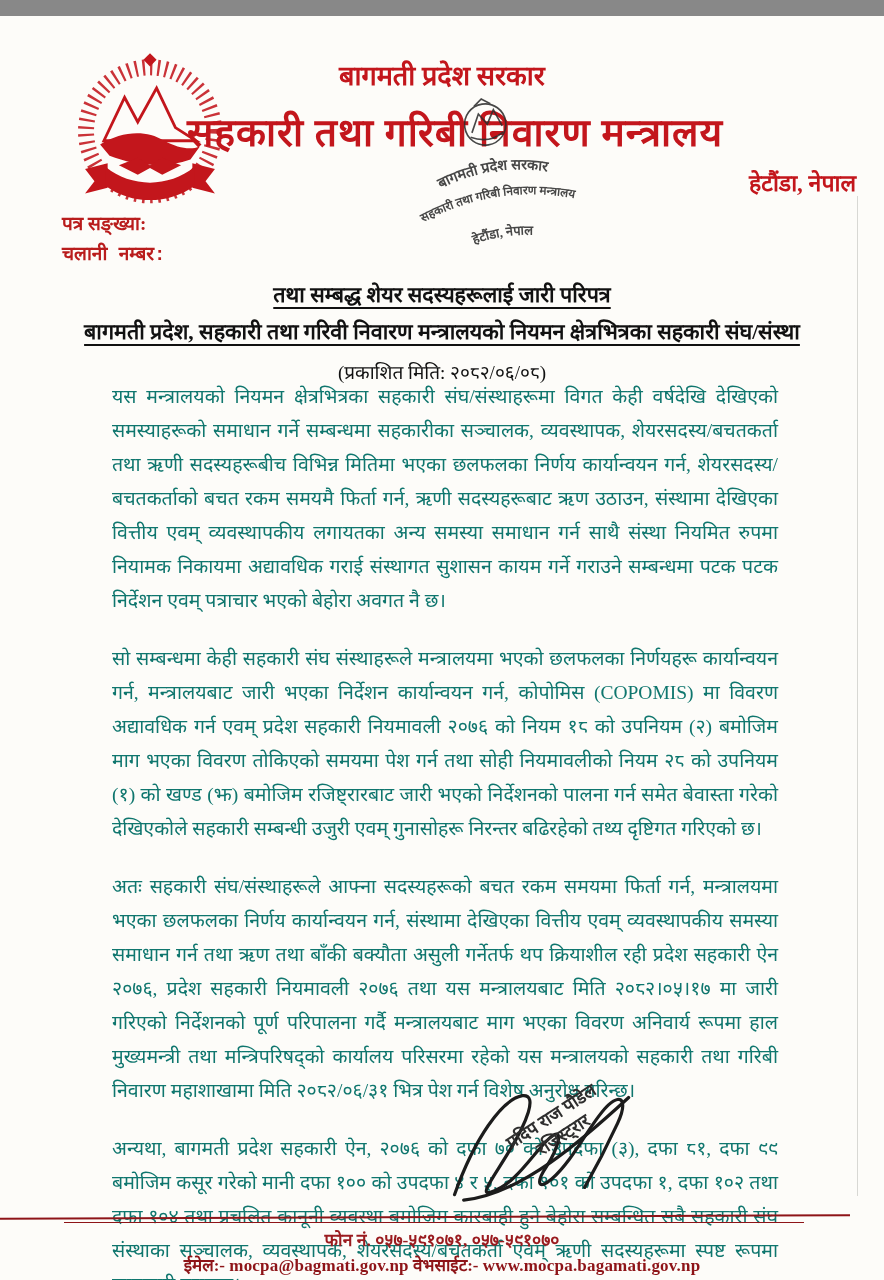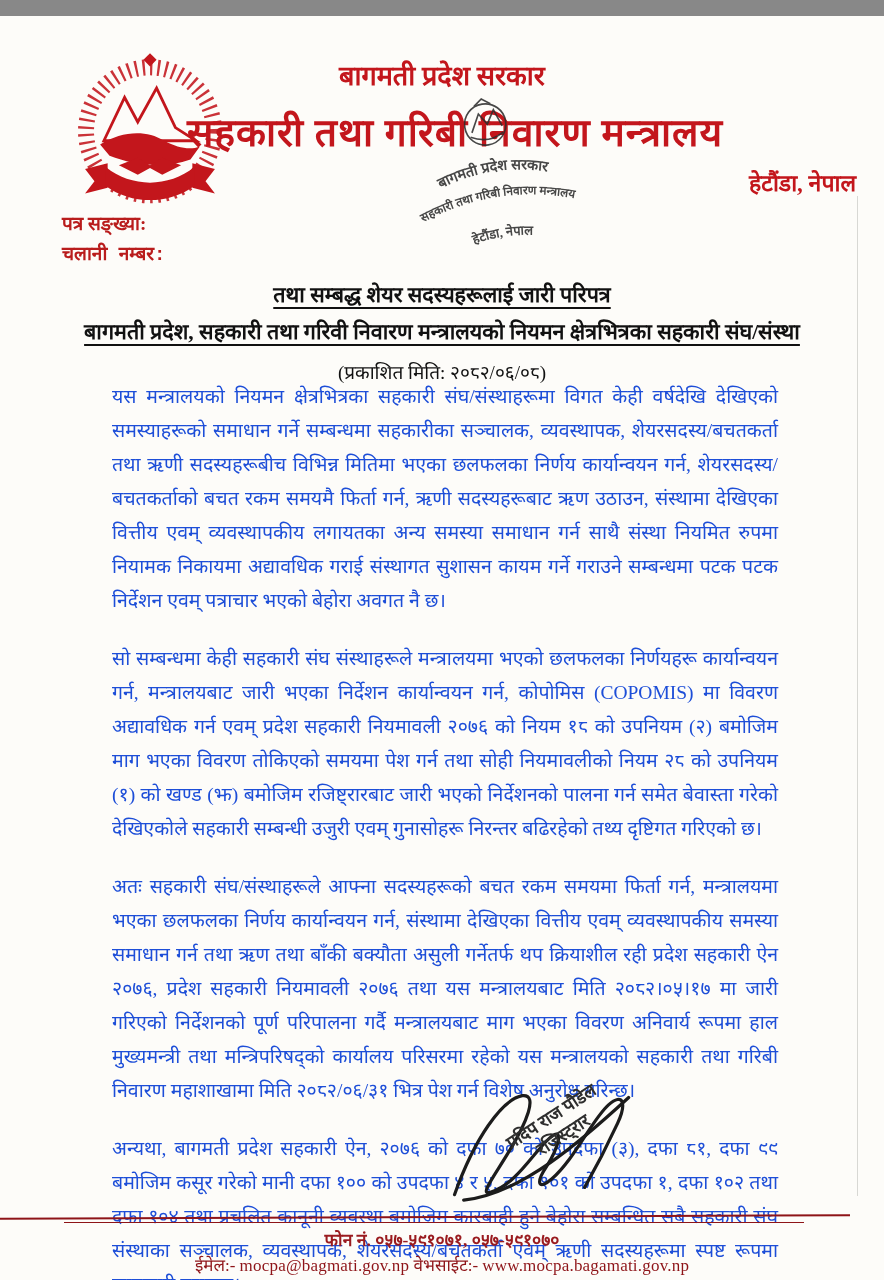--- a/index.html
+++ b/index.html
@@ -41,41 +41,41 @@
     display:block;font-size:21.5px;font-weight:bold;line-height:37px;
     text-decoration:underline;text-underline-offset:5px;text-decoration-thickness:1.5px;
   }
   .subject .t-date{display:block;margin-top:8px;font-size:19px;font-weight:normal;text-decoration:none;}
   
   .body-block{position:absolute;top:364px;left:112px;width:666px;}
   .body-block p{
     margin:0 0 24px 0;
     font-size:19.5px;line-height:34px;
     text-align:justify;text-justify:inter-word;
-    color:#1d4ed8;
+    color:#0f766e;
   }
   
   .signature{position:absolute;left:438px;top:1066px;width:300px;height:140px;}
   .sig-scrawl{position:absolute;left:0;top:0;width:220px;height:130px;}
   .sig-stamp{
     position:absolute;left:88px;top:46px;
     transform:rotate(-33deg);transform-origin:left bottom;
     color:#2e2e2e;font-weight:bold;text-align:center;line-height:22px;
     font-size:17.5px;white-space:nowrap;
   }
   
   .rule-1{position:absolute;top:1200px;left:0;width:850px;height:0;border-top:2.5px solid #8e1418;transform:rotate(-.25deg);}
   .rule-2{position:absolute;top:1206px;left:64px;width:740px;height:0;border-top:1px solid #8e1418;}
   .foot-phone{
     position:absolute;top:1211px;left:0;width:100%;text-align:center;
     font-size:17.5px;font-weight:bold;color:#9a1b1f;
   }
   .foot-contact{
     position:absolute;top:1237px;left:0;width:100%;text-align:center;
-    font-size:17px;font-weight:normal;color:#8e1418;
+    font-size:17px;font-weight:bold;color:#8e1418;
   }
   .foot-contact .latin{font-family:"Liberation Serif",serif;letter-spacing:.2px;}
   
   .scan-bottom{
     position:absolute;bottom:0;left:0;width:100%;height:13px;
     background:linear-gradient(#f2f2ec,#c8cec6);opacity:.85;
   }
   .scan-edge-right{position:absolute;top:180px;left:857px;width:1px;height:1000px;background:#d8d8d4;}
   svg text{font-family:"Liberation Serif","DejaVu Serif",serif;}
 </style>

